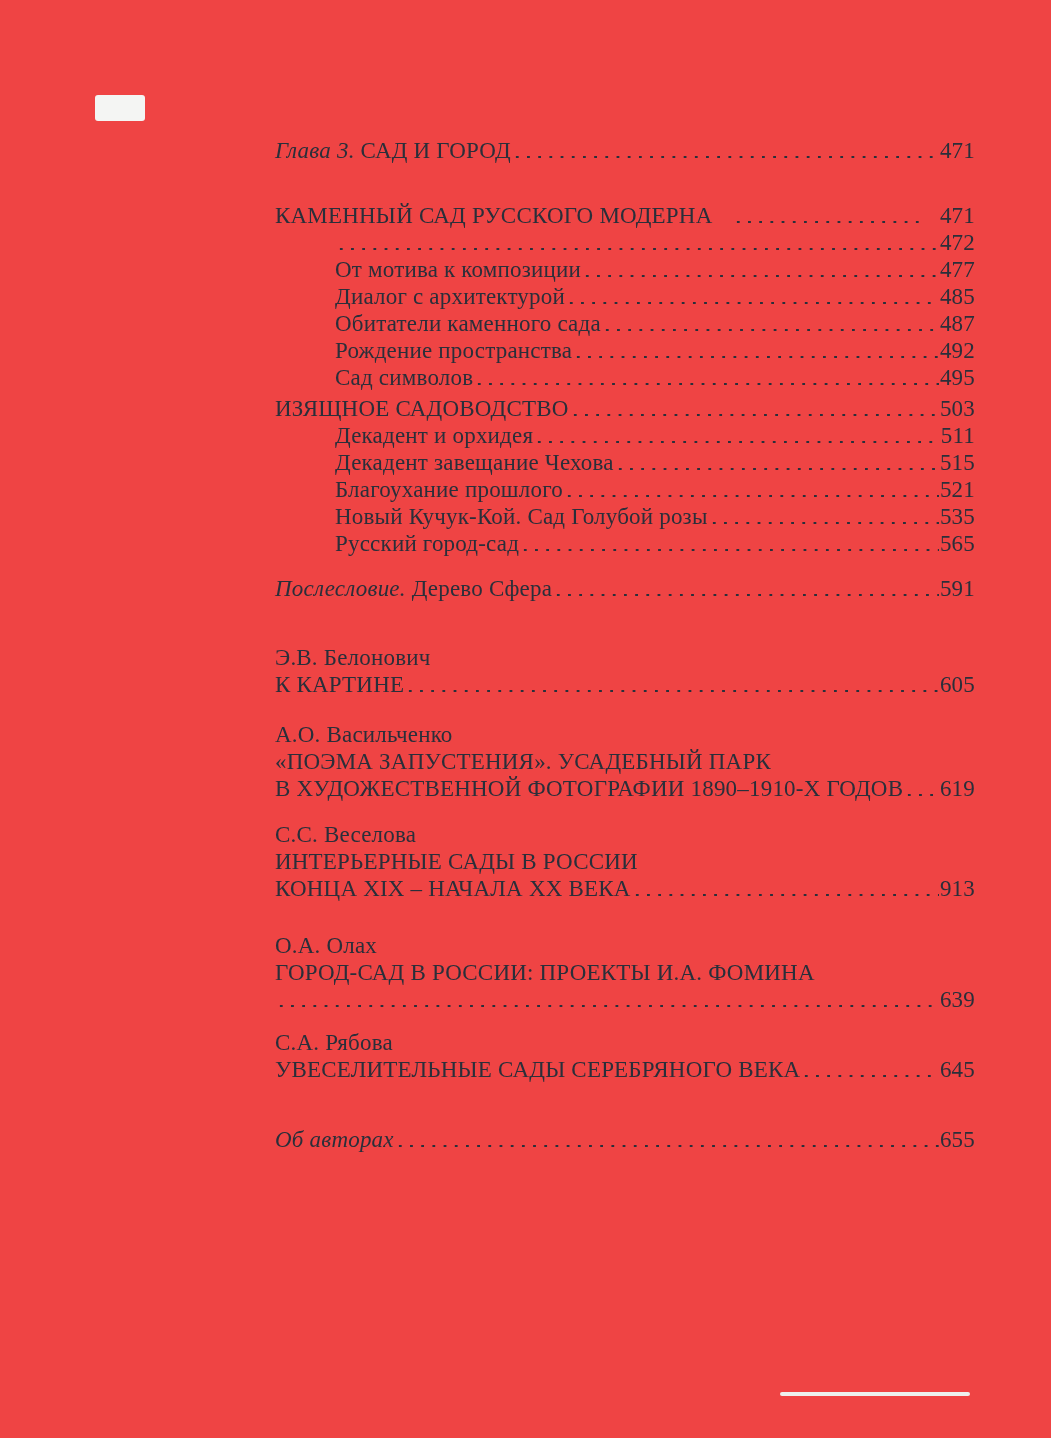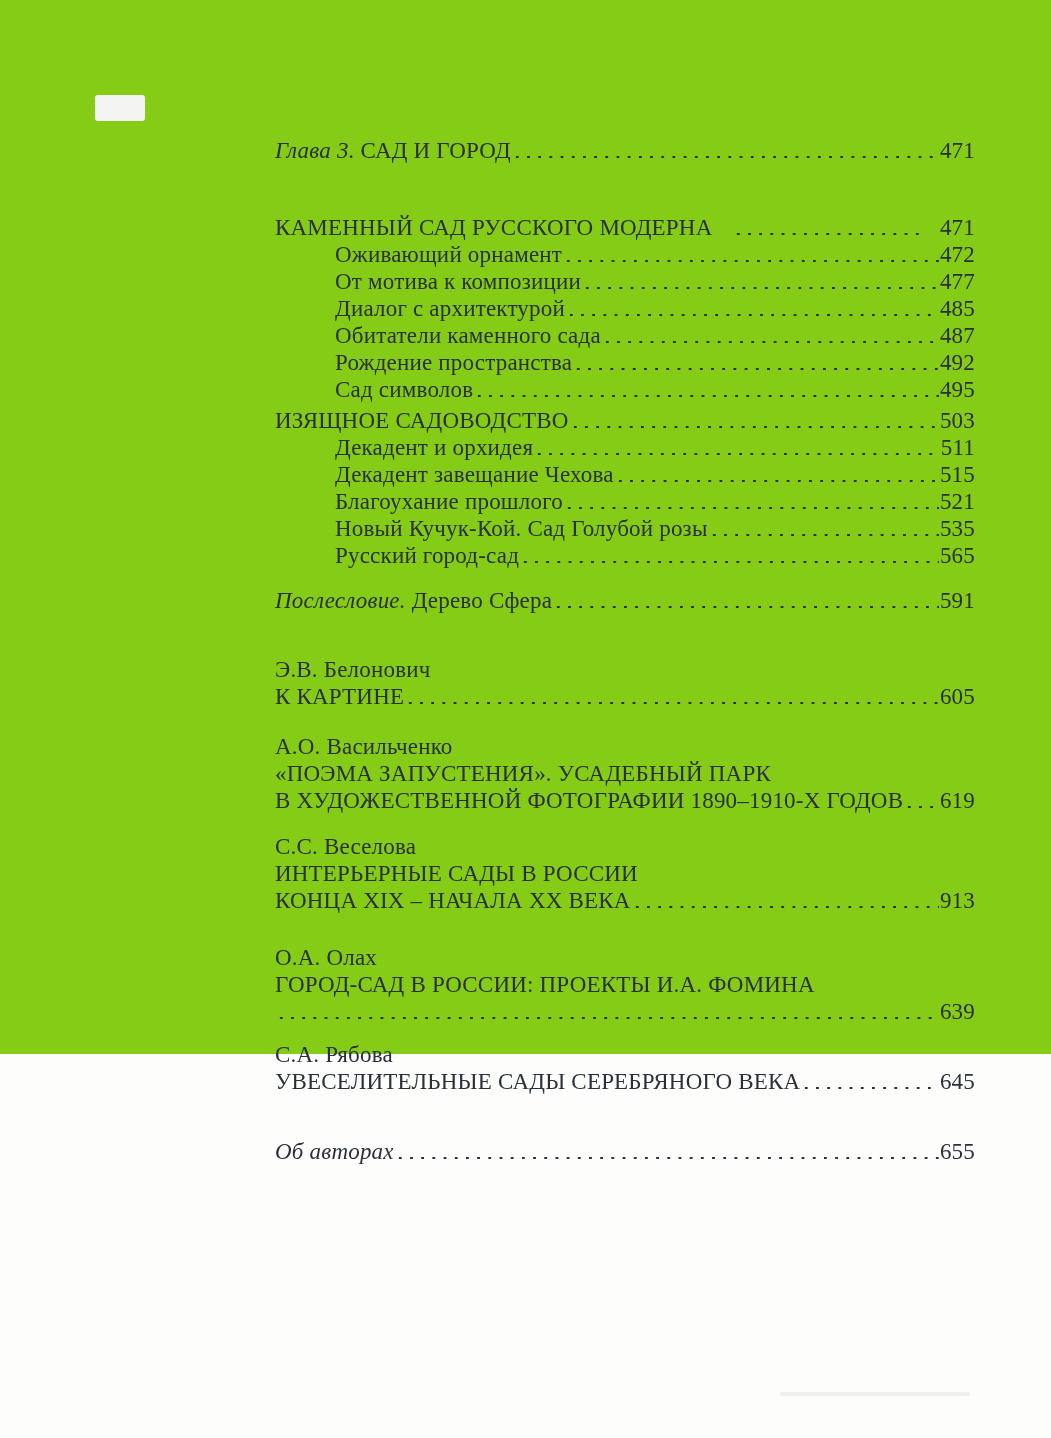--- a/index.html
+++ b/index.html
@@ -9,22 +9,22 @@
   body {
     width: 1051px;
     height: 1438px;
     background: #fdfdfc;
     overflow: hidden;
     font-family: "Liberation Serif", "DejaVu Serif", serif;
   }
   .page {
     position: relative;
     width: 1051px;
-    height: 1054px;
-    background: #84cc16;
+    height: 1438px;
+    background: #ef4444;
   }
   
   .scan-artifact {
     position: absolute;
     background: #f4f5f3;
     border-radius: 3px;
   }
   .artifact-1 { left: 95px; top: 95px; width: 50px; height: 26px; }
   .artifact-3 { left: 780px; top: 1392px; width: 190px; height: 4px; background: #eef0ee; }
 
@@ -63,27 +63,26 @@
 
 <div class="page">
   <div class="scan-artifact artifact-1"></div>
   <div class="scan-artifact artifact-3"></div>
   <div class="toc" id="toc">
       <div class="row">
         <span class="label"><i>Глава 3.</i> САД И ГОРОД</span>
         <span class="leader"></span>
         <span class="pagenum">471</span>
       </div>
-      <div class="row" style="margin-top: 50px; gap: 20px;">
+      <div class="row" style="margin-top: 38px; gap: 20px;">
         <span class="label">КАМЕННЫЙ САД РУССКОГО МОДЕРНА</span>
         <span class="leader"></span>
         <span class="pagenum">471</span>
       </div>
       <div class="row indent-1">
-        <span class="label">Оживающий орнамент</span>
         <span class="leader"></span>
         <span class="pagenum">472</span>
       </div>
       <div class="row indent-1">
         <span class="label">От мотива к композиции</span>
         <span class="leader"></span>
         <span class="pagenum">477</span>
       </div>
       <div class="row indent-1">
         <span class="label">Диалог с архитектурой</span>

